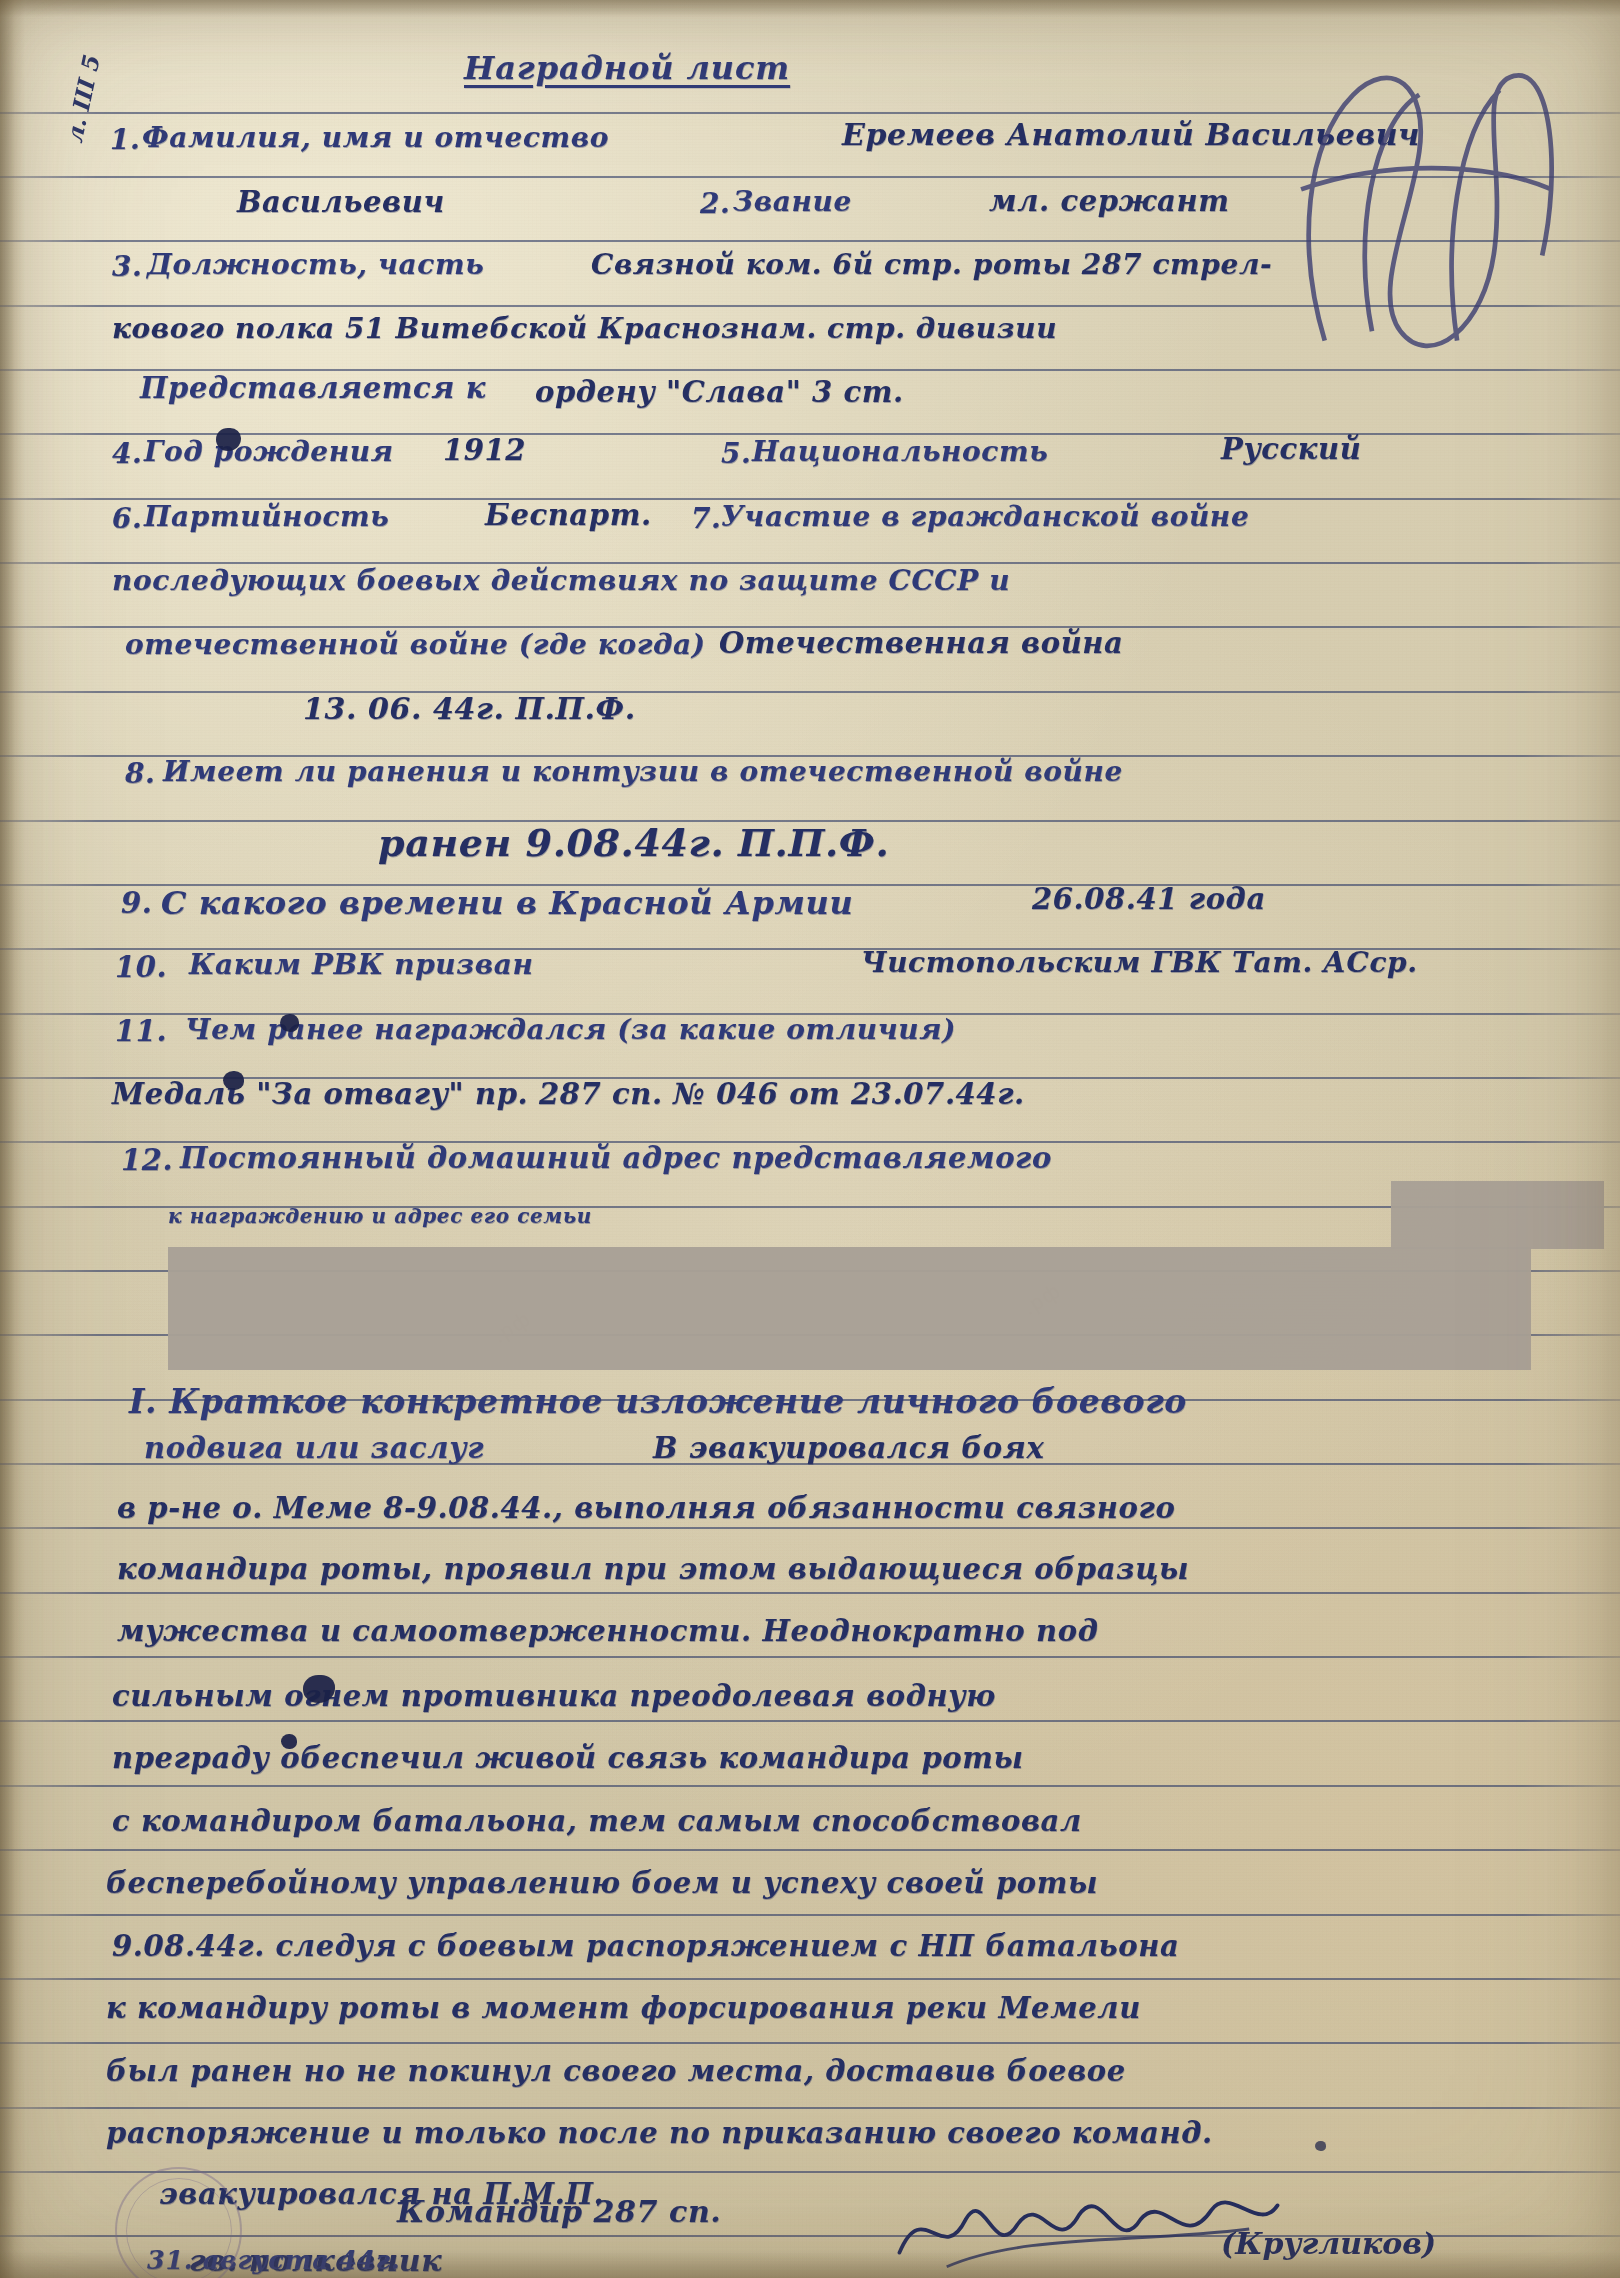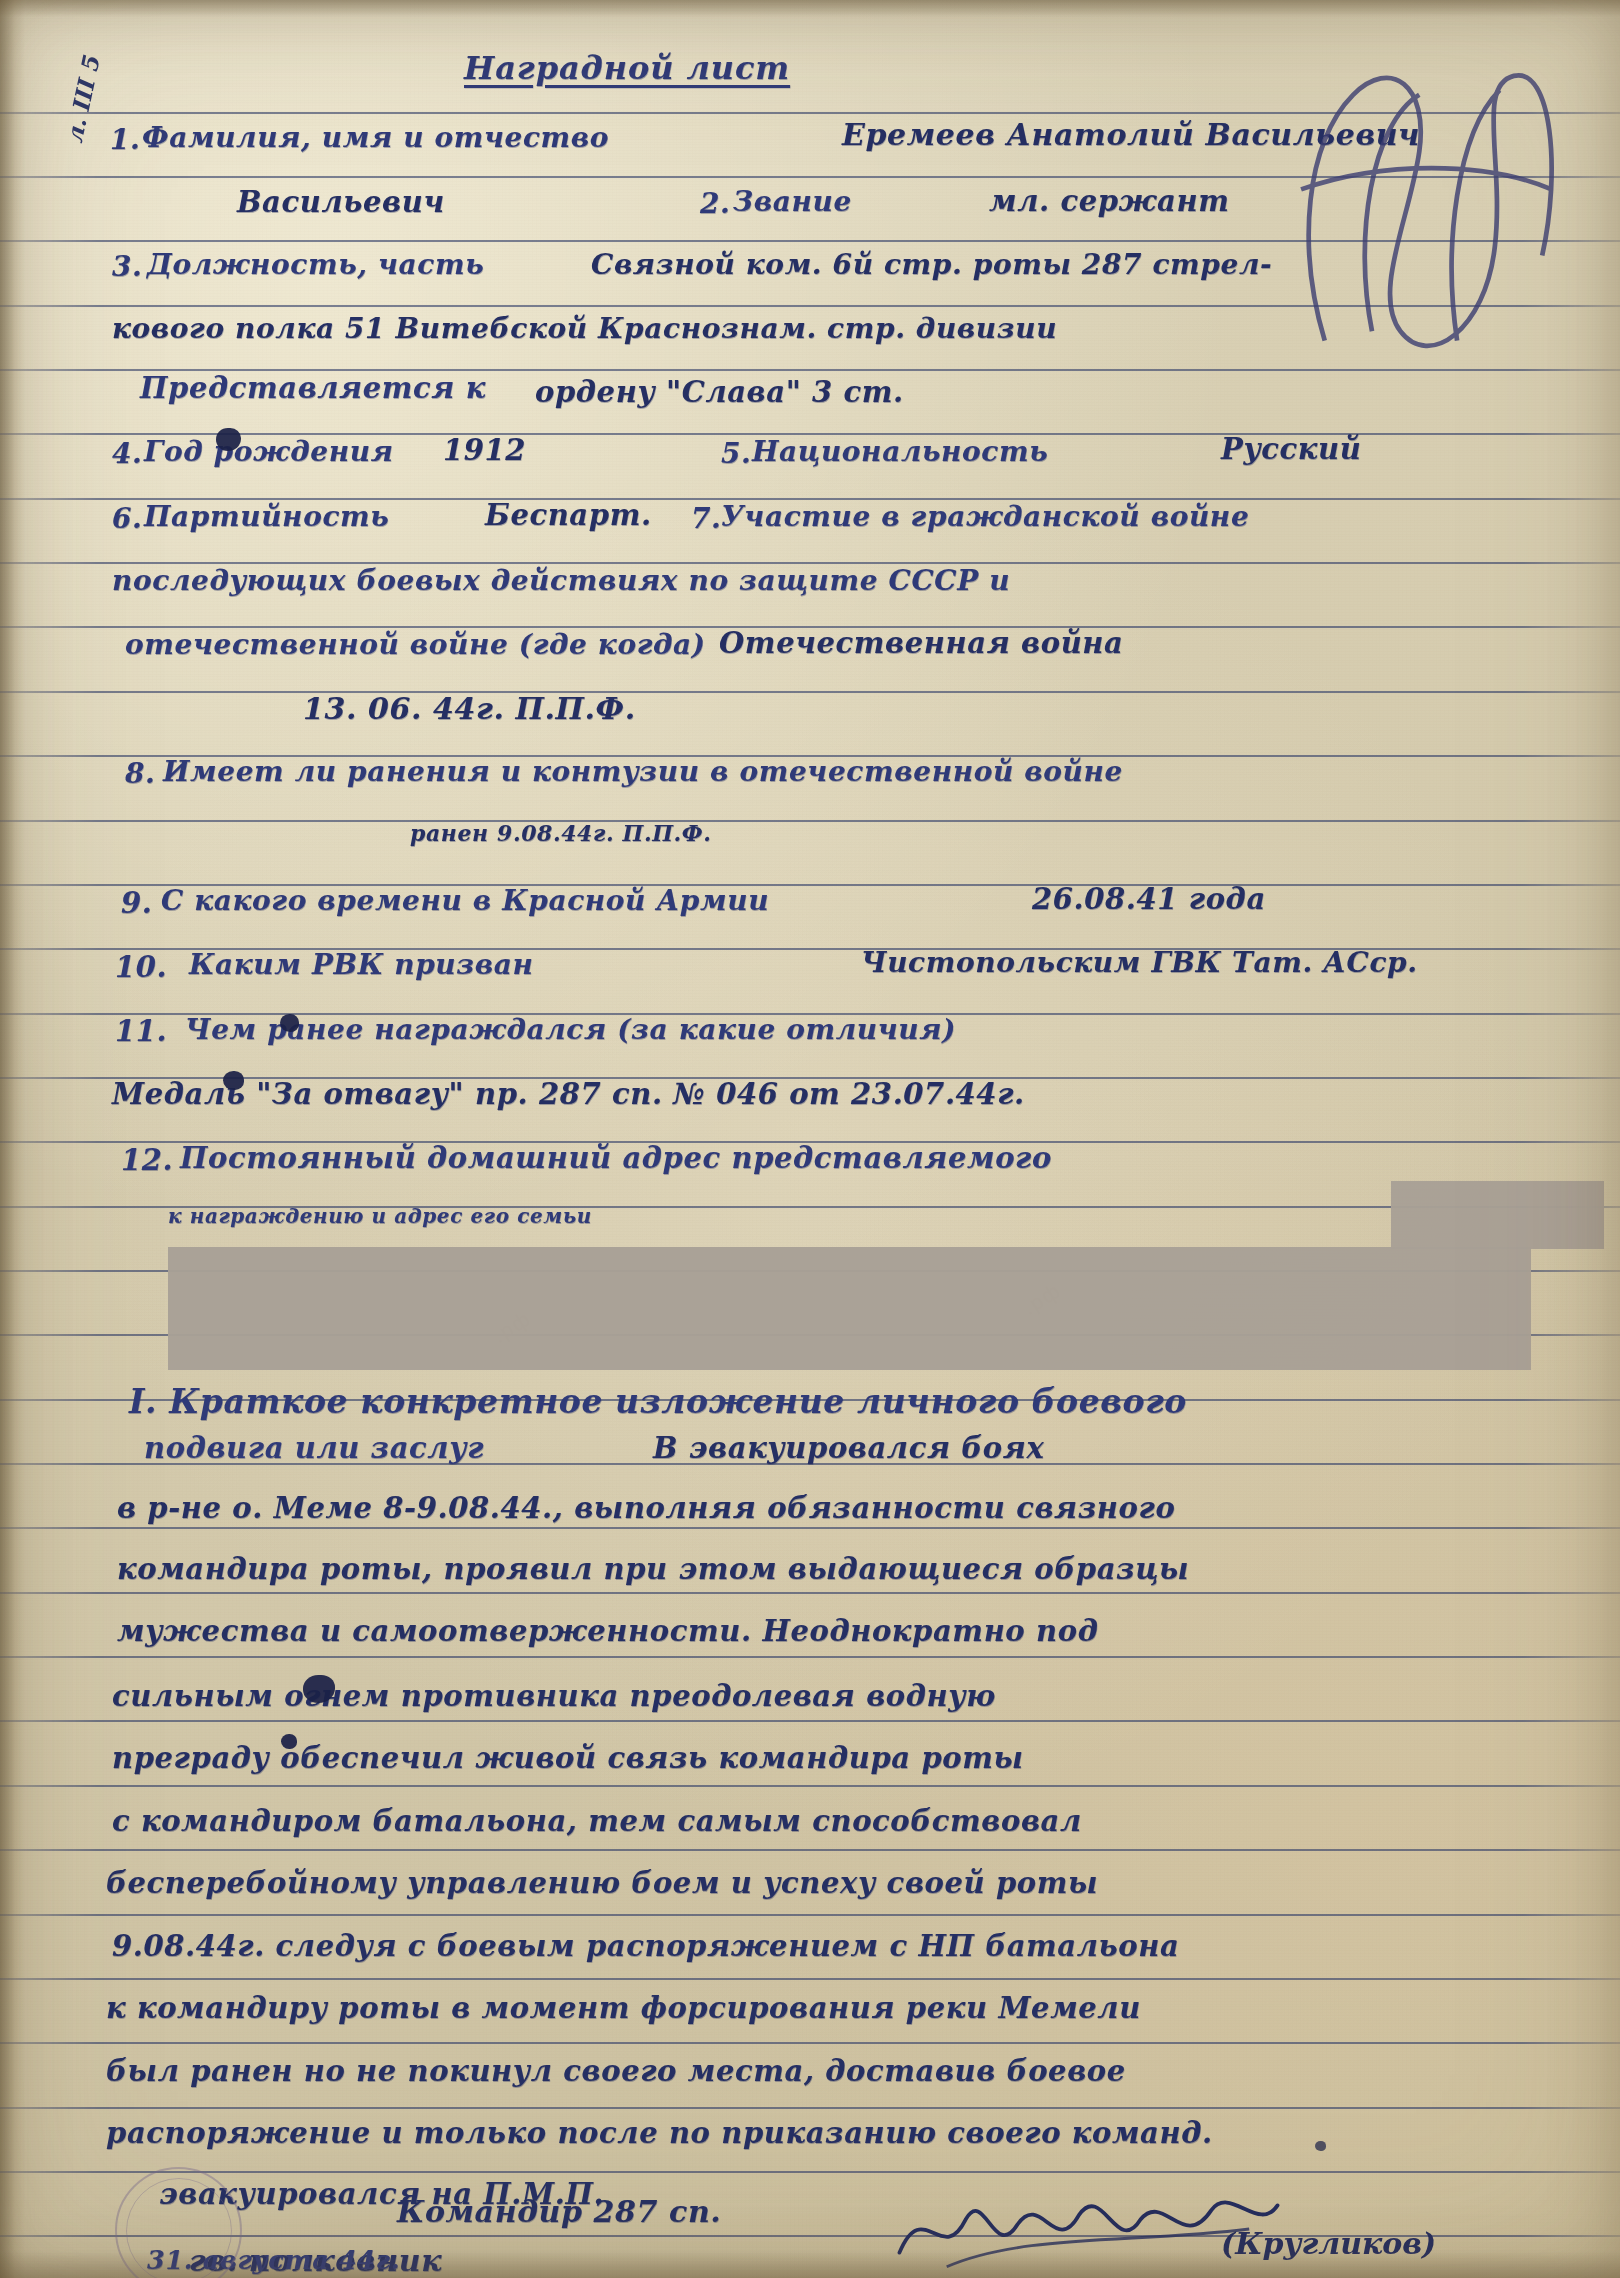--- a/index.html
+++ b/index.html
@@ -248,24 +248,24 @@
   <div class="hand" style="left:112px; top:564px; font-size:28px;">последующих боевых действиях по защите СССР и</div>
 
   <div class="hand" style="left:125px; top:628px; font-size:28px;">отечественной войне (где когда)</div>
   <div class="hand dark" style="left:719px; top:626px; font-size:29px;">Отечественная война</div>
 
   <div class="hand dark" style="left:303px; top:691px; font-size:30px;">13. 06. 44г. П.П.Ф.</div>
 
   <div class="hand" style="left:125px; top:757px; font-size:28px;">8.</div>
   <div class="hand" style="left:163px; top:755px; font-size:28px;">Имеет ли ранения и контузии в отечественной войне</div>
 
-  <div class="hand dark" style="left:410px; top:820px; font-size:22px;">ранен 9.08.44г. П.П.Ф.</div>
+  <div class="hand dark" style="left:378px; top:820px; font-size:38px;">ранен 9.08.44г. П.П.Ф.</div>
 
   <div class="hand" style="left:121px; top:886px; font-size:29px;">9.</div>
-  <div class="hand" style="left:161px; top:884px; font-size:28px;">С какого времени в Красной Армии</div>
+  <div class="hand" style="left:161px; top:884px; font-size:32px;">С какого времени в Красной Армии</div>
   <div class="hand dark" style="left:1032px; top:882px; font-size:29px;">26.08.41 года</div>
 
   <div class="hand" style="left:115px; top:950px; font-size:29px;">10.</div>
   <div class="hand" style="left:189px; top:948px; font-size:28px;">Каким РВК призван</div>
   <div class="hand dark" style="left:861px; top:946px; font-size:28px;">Чистопольским ГВК Тат. АСср.</div>
 
   <div class="hand" style="left:115px; top:1014px; font-size:29px;">11.</div>
   <div class="hand" style="left:185px; top:1013px; font-size:28px;">Чем ранее награждался (за какие отличия)</div>
 
   <div class="hand dark" style="left:112px; top:1077px; font-size:29px;">Медаль "За отвагу" пр. 287 сп. № 046 от 23.07.44г.</div>

